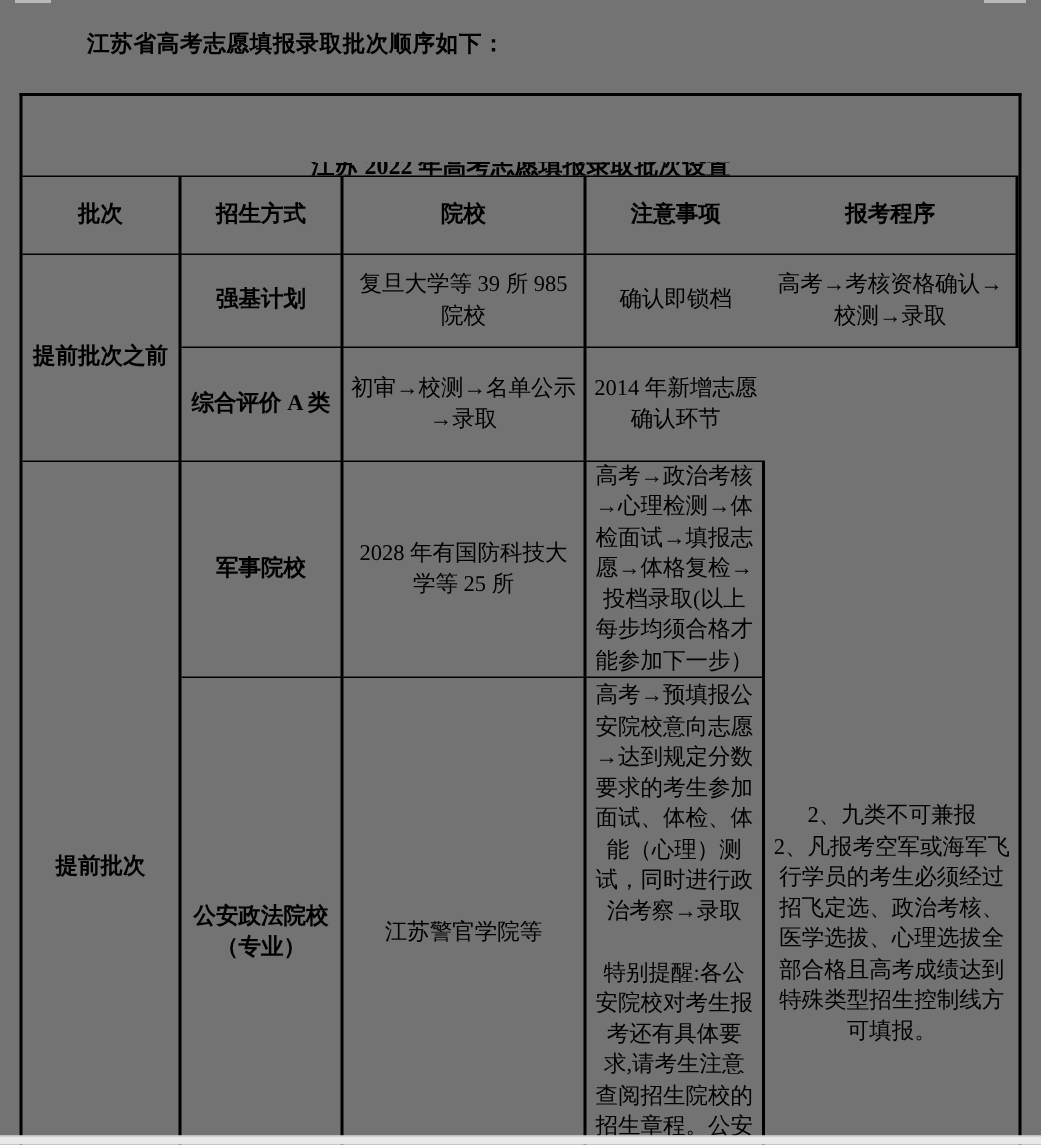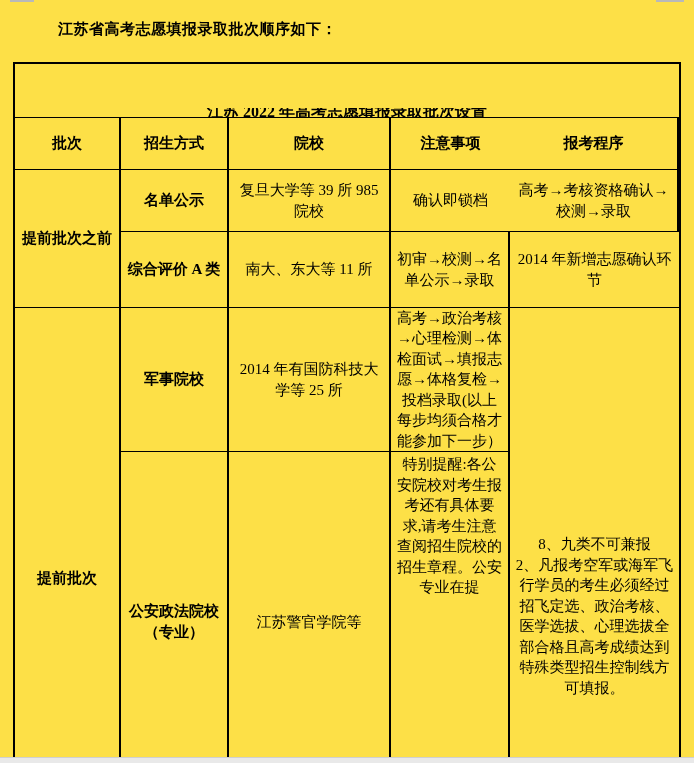--- a/index.html
+++ b/index.html
@@ -1,18 +1,18 @@
 <!DOCTYPE html>
 <html><head>
 <meta charset="utf-8">
 <style>
   * { margin:0; padding:0; box-sizing:border-box; }
   html,body { width:694px; height:763px; overflow:hidden; background:#ffffff;
     font-family:"Liberation Serif","DejaVu Serif",serif; color:#000; }
-  .page { position:relative; width:694px; height:763px; background:#fde047; overflow:hidden; }
+  .page { position:relative; width:694px; height:763px; background:#737373; overflow:hidden; }
 
   .heading { position:absolute; left:58px; top:20px; font-size:15px; font-weight:bold;
     letter-spacing:0.5px; white-space:nowrap; }
 
   .doc-table { position:absolute; left:13px; top:62px; width:668px;
     border:2px solid #000; border-bottom:none;
     display:grid;
     grid-template-columns:106px 108px 162px 119px 1fr;
     grid-template-rows:54px 52px 62px 76px 144px 340px;
     font-size:15px; line-height:20.5px; }
@@ -58,46 +58,46 @@
     <div class="c nr title-cell bold">江苏 2022 年高考志愿填报录取批次设置</div>
 
     <div class="c hdr bold">批次</div>
     <div class="c hdr bold">招生方式</div>
     <div class="c hdr bold">院校</div>
     <div class="c hdr nr bold">注意事项</div>
     <div class="c hdr bold">报考程序</div>
 
     <div class="c batch-1 bold">提前批次之前</div>
 
-    <div class="c bold" style="grid-row:3">名单公示</div>
+    <div class="c bold" style="grid-row:3">强基计划</div>
     <div class="c" style="grid-row:3">复旦大学等 39 所 985 院校</div>
     <div class="c nr" style="grid-row:3">确认即锁档</div>
     <div class="c" style="grid-row:3">高考→考核资格确认→校测→录取</div>
 
     <div class="c bold" style="grid-row:4">综合评价 A 类</div>
-    <div class="c" style="grid-row:4">南大、东大等 11 所</div>
     <div class="c" style="grid-row:4">初审→校测→名单公示→录取</div>
     <div class="c nr" style="grid-row:4">2014 年新增志愿确认环节</div>
 
     <div class="c batch-2 bold">
       <span>提前批次</span>
     </div>
 
     <div class="c bold" style="grid-row:5">军事院校</div>
-    <div class="c" style="grid-row:5">2014 年有国防科技大学等 25 所</div>
+    <div class="c" style="grid-row:5">2028 年有国防科技大学等 25 所</div>
     <div class="c" style="grid-row:5">高考→政治考核→心理检测→体检面试→填报志愿→体格复检→投档录取(以上每步均须合格才能参加下一步）</div>
 
     <div class="c nr notes-merged">
-      <div>8、九类不可兼报</div>
+      <div>2、九类不可兼报</div>
       <div>2、凡报考空军或海军飞行学员的考生必须经过招飞定选、政治考核、医学选拔、心理选拔全部合格且高考成绩达到特殊类型招生控制线方可填报。</div>
     </div>
 
     <div class="c r4 bold m2line">公安政法院校（专业）</div>
     <div class="c r4">江苏警官学院等</div>
     <div class="c r4 proc-tall">
+      <div class="para">高考→预填报公安院校意向志愿→达到规定分数要求的考生参加面试、体检、体能（心理）测试，同时进行政治考察→录取</div>
       <div class="para">特别提醒:各公安院校对考生报考还有具体要求,请考生注意查阅招生院校的招生章程。公安专业在提</div>
     </div>
 
   </div>
 
   <div class="bottom-strip"></div>
 
 </div>
 
 </body></html>

